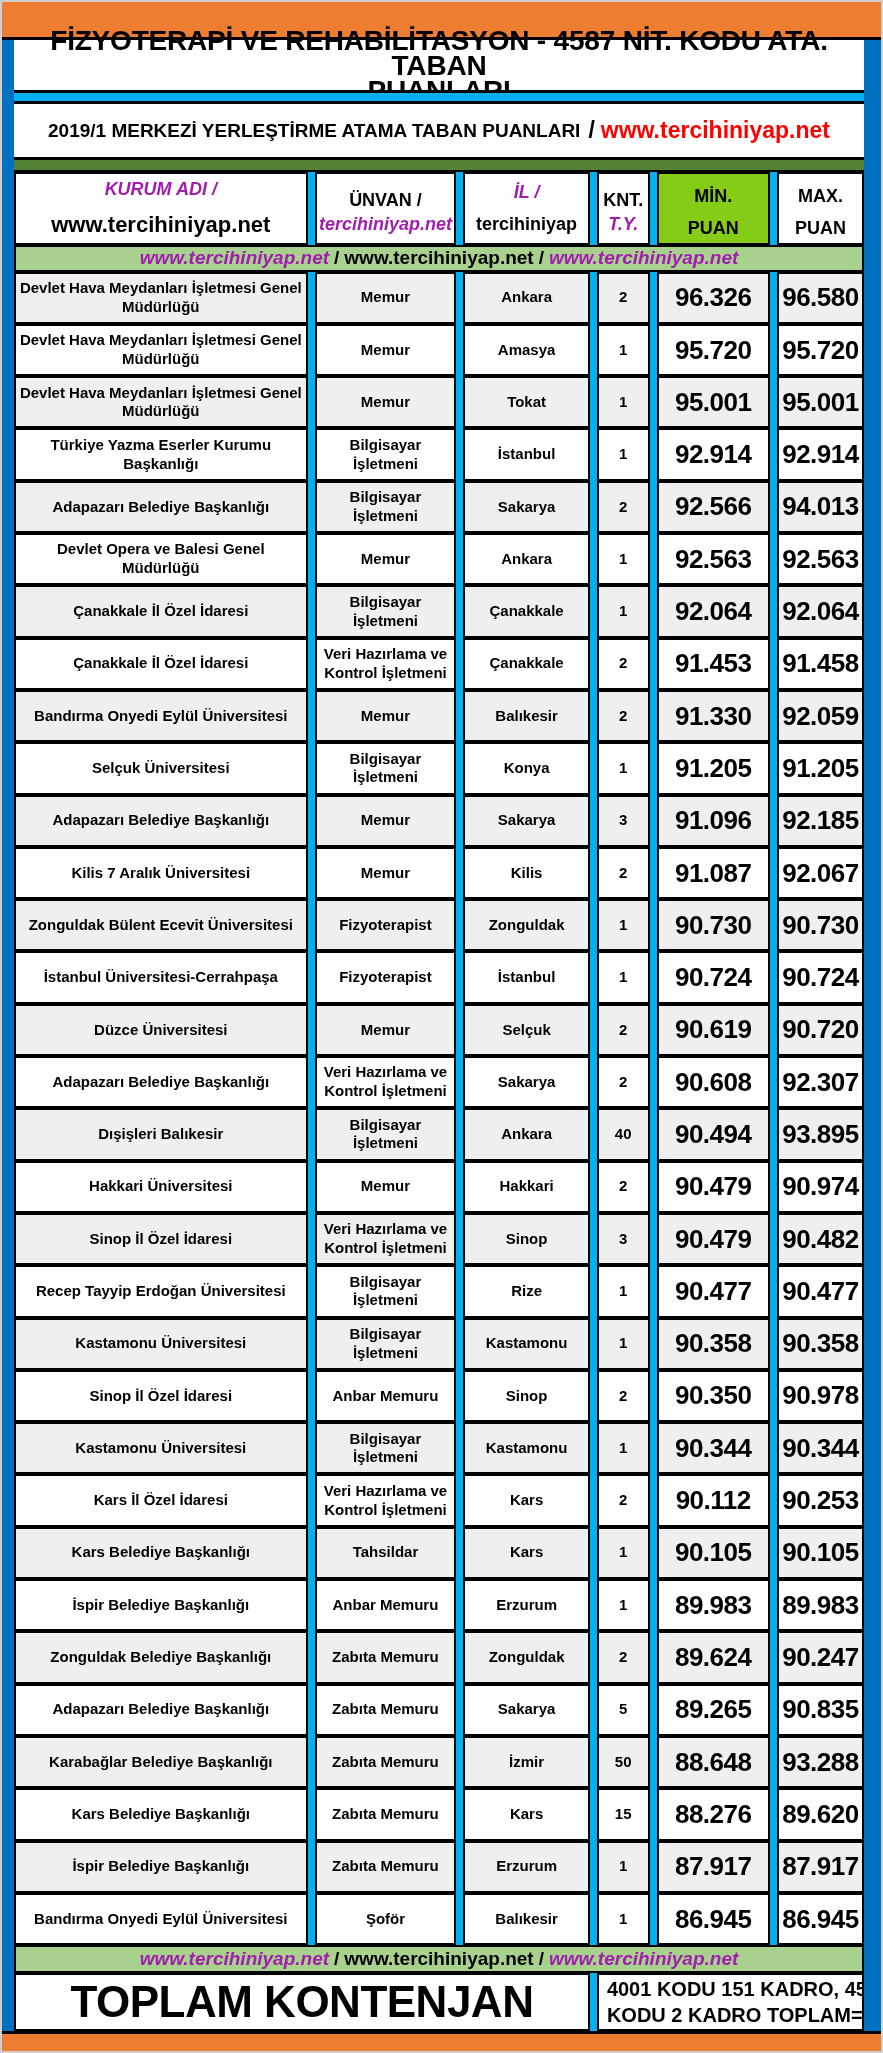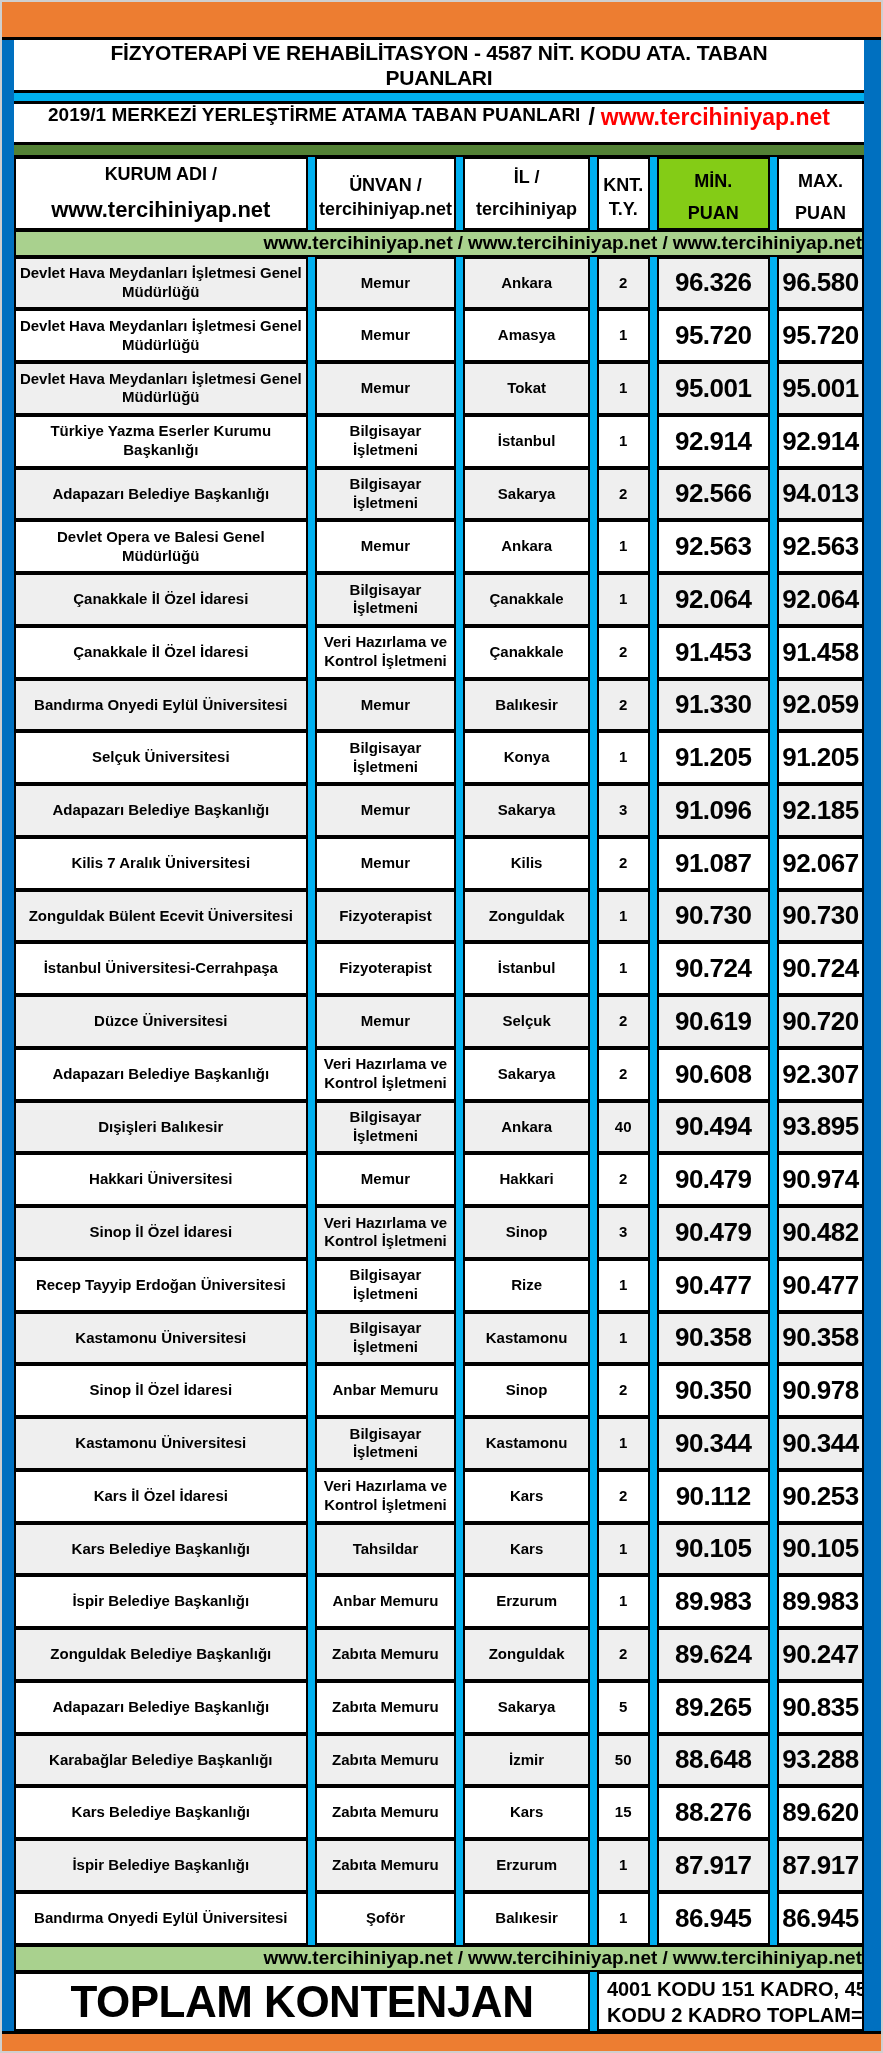--- a/index.html
+++ b/index.html
@@ -7,37 +7,37 @@
   body{font-family:"Liberation Sans", sans-serif;font-weight:bold;color:#000;}
 
   .page{width:883px;height:2053px;border:2px solid #cfcfcf;display:flex;flex-direction:column;background:#fff;}
 
   .orange-bar{background:#ED7D31;flex:0 0 auto;}
   .orange-top{height:38px;border-bottom:3px solid #000;}
   .orange-bottom{height:20px;border-top:3px solid #000;}
 
   .middle{flex:1 1 auto;min-height:0;border-left:12px solid #0070C0;border-right:17px solid #0070C0;display:flex;flex-direction:column;background:#fff;}
 
-  .title-box{height:53px;border-bottom:3px solid #000;display:flex;flex-direction:column;align-items:center;justify-content:center;text-align:center;font-size:21px;line-height:25px;letter-spacing:-0.2px;}
+  .title-box{height:53px;border-bottom:3px solid #000;display:flex;flex-direction:column;align-items:center;justify-content:center;text-align:center;font-size:28px;line-height:25px;letter-spacing:-0.2px;}
   .cyan-strip{height:11px;background:#00B0F0;border-bottom:3px solid #000;}
-  .subtitle-box{height:41px;border-bottom:3px solid #000;display:flex;align-items:flex-start;justify-content:center;white-space:nowrap;font-size:19px;}
+  .subtitle-box{height:56px;border-bottom:3px solid #000;display:flex;align-items:center;justify-content:center;white-space:nowrap;font-size:19px;}
   .subtitle-box .link{color:#FF0000;font-size:23px;margin-left:6px;}
   .subtitle-box .sep{margin-left:8px;font-size:23px;}
   .green-strip{height:12px;background:#538135;border-bottom:2px solid #000;}
 
   .table-wrap{flex:1 1 auto;overflow:hidden;background:#fff;min-height:0;}
   table{width:calc(100% + 14px);height:100%;margin:0 -7px;border-collapse:separate;border-spacing:7px 0;background:#00B0F0;table-layout:fixed;}
   td,th{border:2px solid #000;background:#fff;text-align:center;vertical-align:middle;padding:1px 3px;overflow:hidden;}
 
   thead th{height:60px;font-size:18px;line-height:1.35;padding:2px;}
-  .red{color:#000000;}
+  .red{color:#a21caf;font-style:italic;}
   .blk{color:#000;margin-top:8px;}
   th.min-col{background:#84cc16;}
 
-  tr.banner-row td{background:#A9D18E;height:27px;font-size:19px;white-space:nowrap;padding:0;text-align:right;}
+  tr.banner-row td{background:#A9D18E;height:27px;font-size:19px;white-space:nowrap;padding:0;}
   tr.banner-row .sep{color:#000;padding:0 5px;}
 
   tbody#rows tr{height:52px;}
   tbody#rows tr:nth-child(odd) td{background:#EFEFEF;}
   td.c-kurum,td.c-unvan,td.c-il,td.c-knt{font-size:15px;line-height:1.25;}
   td.c-min,td.c-max{font-size:26px;letter-spacing:-0.5px;white-space:nowrap;}
 
   tr.footer-row td{height:55px;background:#fff;}
   td.total-cell{font-size:44px;letter-spacing:-0.5px;}
   td.summary-cell{font-size:20px;text-align:left;padding-left:8px;line-height:1.3;white-space:nowrap;}

